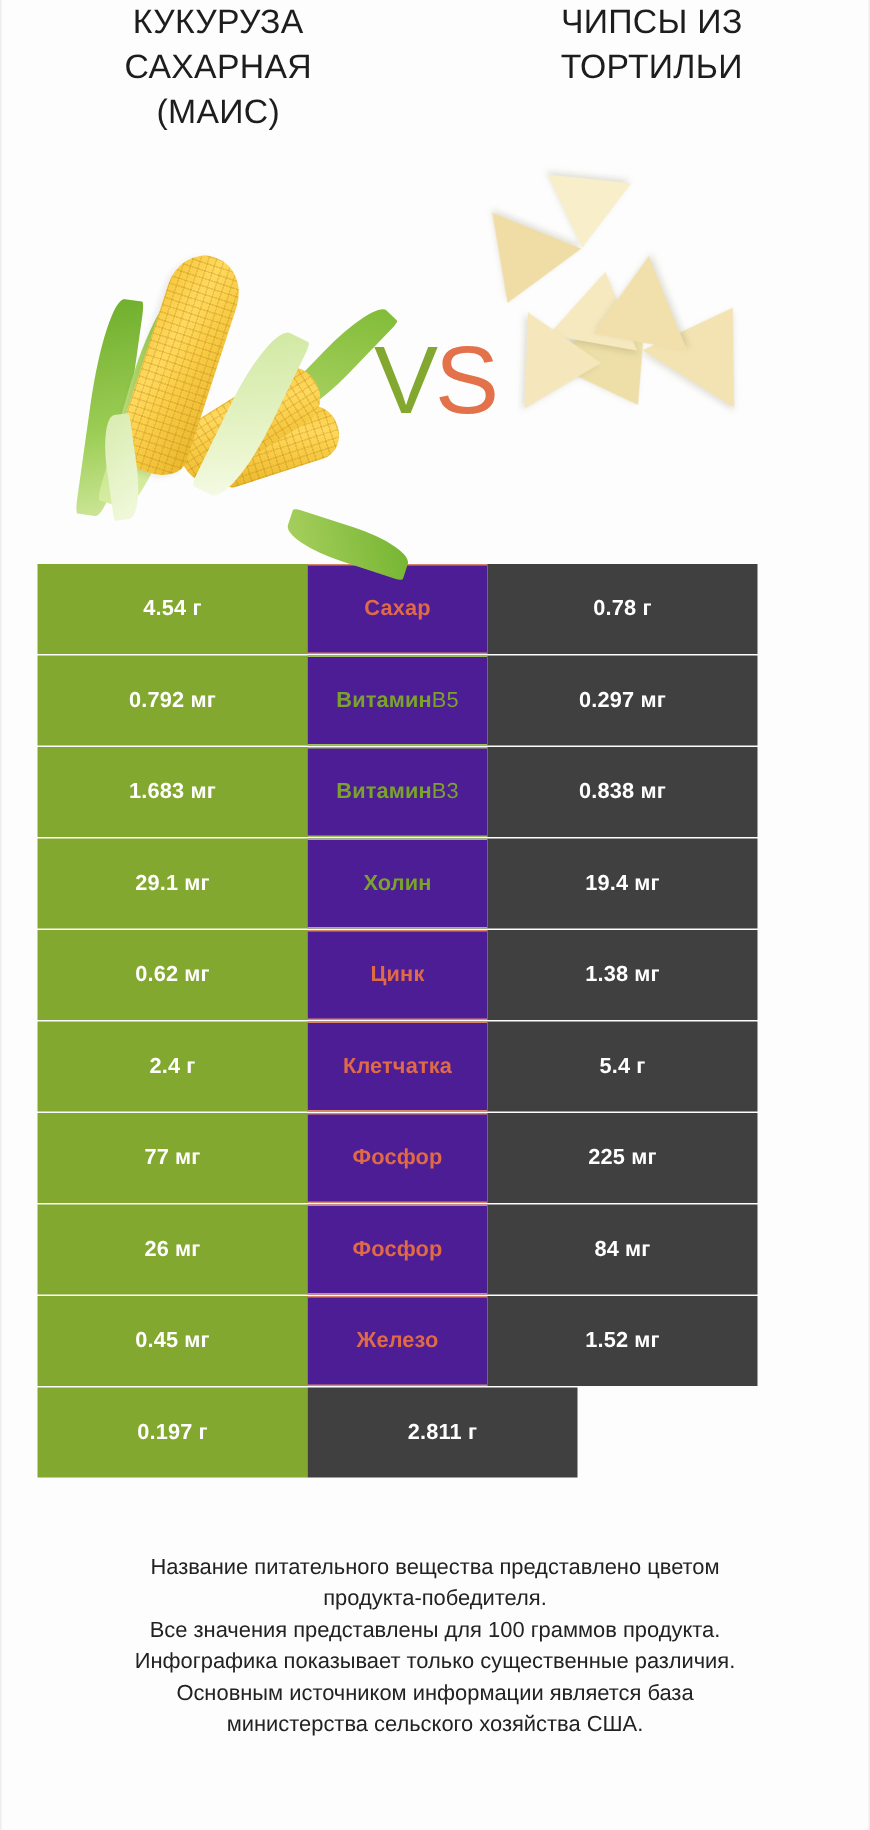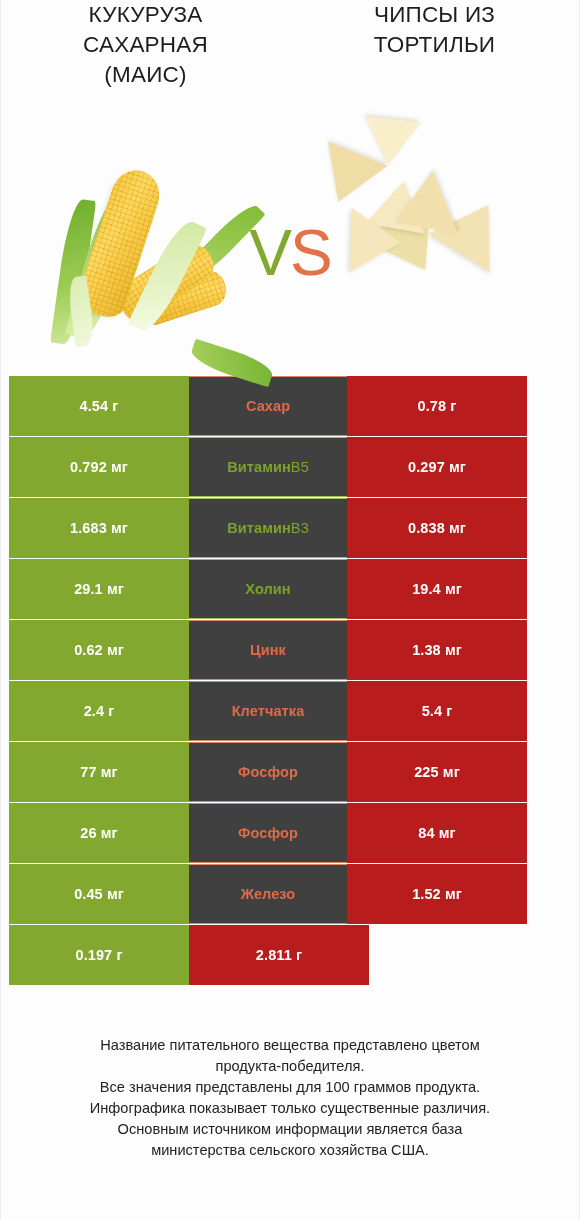--- a/index.html
+++ b/index.html
@@ -138,23 +138,23 @@
     display: block;
     width: 0; height: 0;
     border-left: var(--hw) solid transparent;
     border-right: var(--hw) solid transparent;
     border-bottom: var(--h) solid var(--c);
   }
 
   
   .table {
     position: absolute;
-    left: 8px;
+    left: 24px;
     top: 376px;
-    width: 518px;
+    width: 480px;
   }
   .row {
     display: flex;
     height: 60px;
     margin-bottom: 1px;
   }
   .cell {
     display: flex;
     align-items: center;
     justify-content: center;
@@ -162,24 +162,24 @@
     font-size: 14.5px;
     font-weight: 700;
     letter-spacing: .1px;
   }
   .cell.left, .cell.right {
     flex: 0 0 180px;
     color: #ffffff;
     font-weight: 600;
   }
   .cell.left  { background: #83a830; }
-  .cell.right { background: #b91c1c; }
+  .cell.right { background: #404040; }
   .cell.mid {
     flex: 1 1 auto;
-    background: #404040;
+    background: #4c1d95;
     line-height: 18px;
     padding: 0 6px;
     border-top: 1px solid transparent;
     border-bottom: 1px solid transparent;
   }
   .cell.mid.win-green { color: #7ba32c; border-color: #9dbe5d; }
   .cell.mid.win-red   { color: #e06a46; border-color: #d9876b; }
   .cell.mid .sub { font-weight: 400; }
 
   

